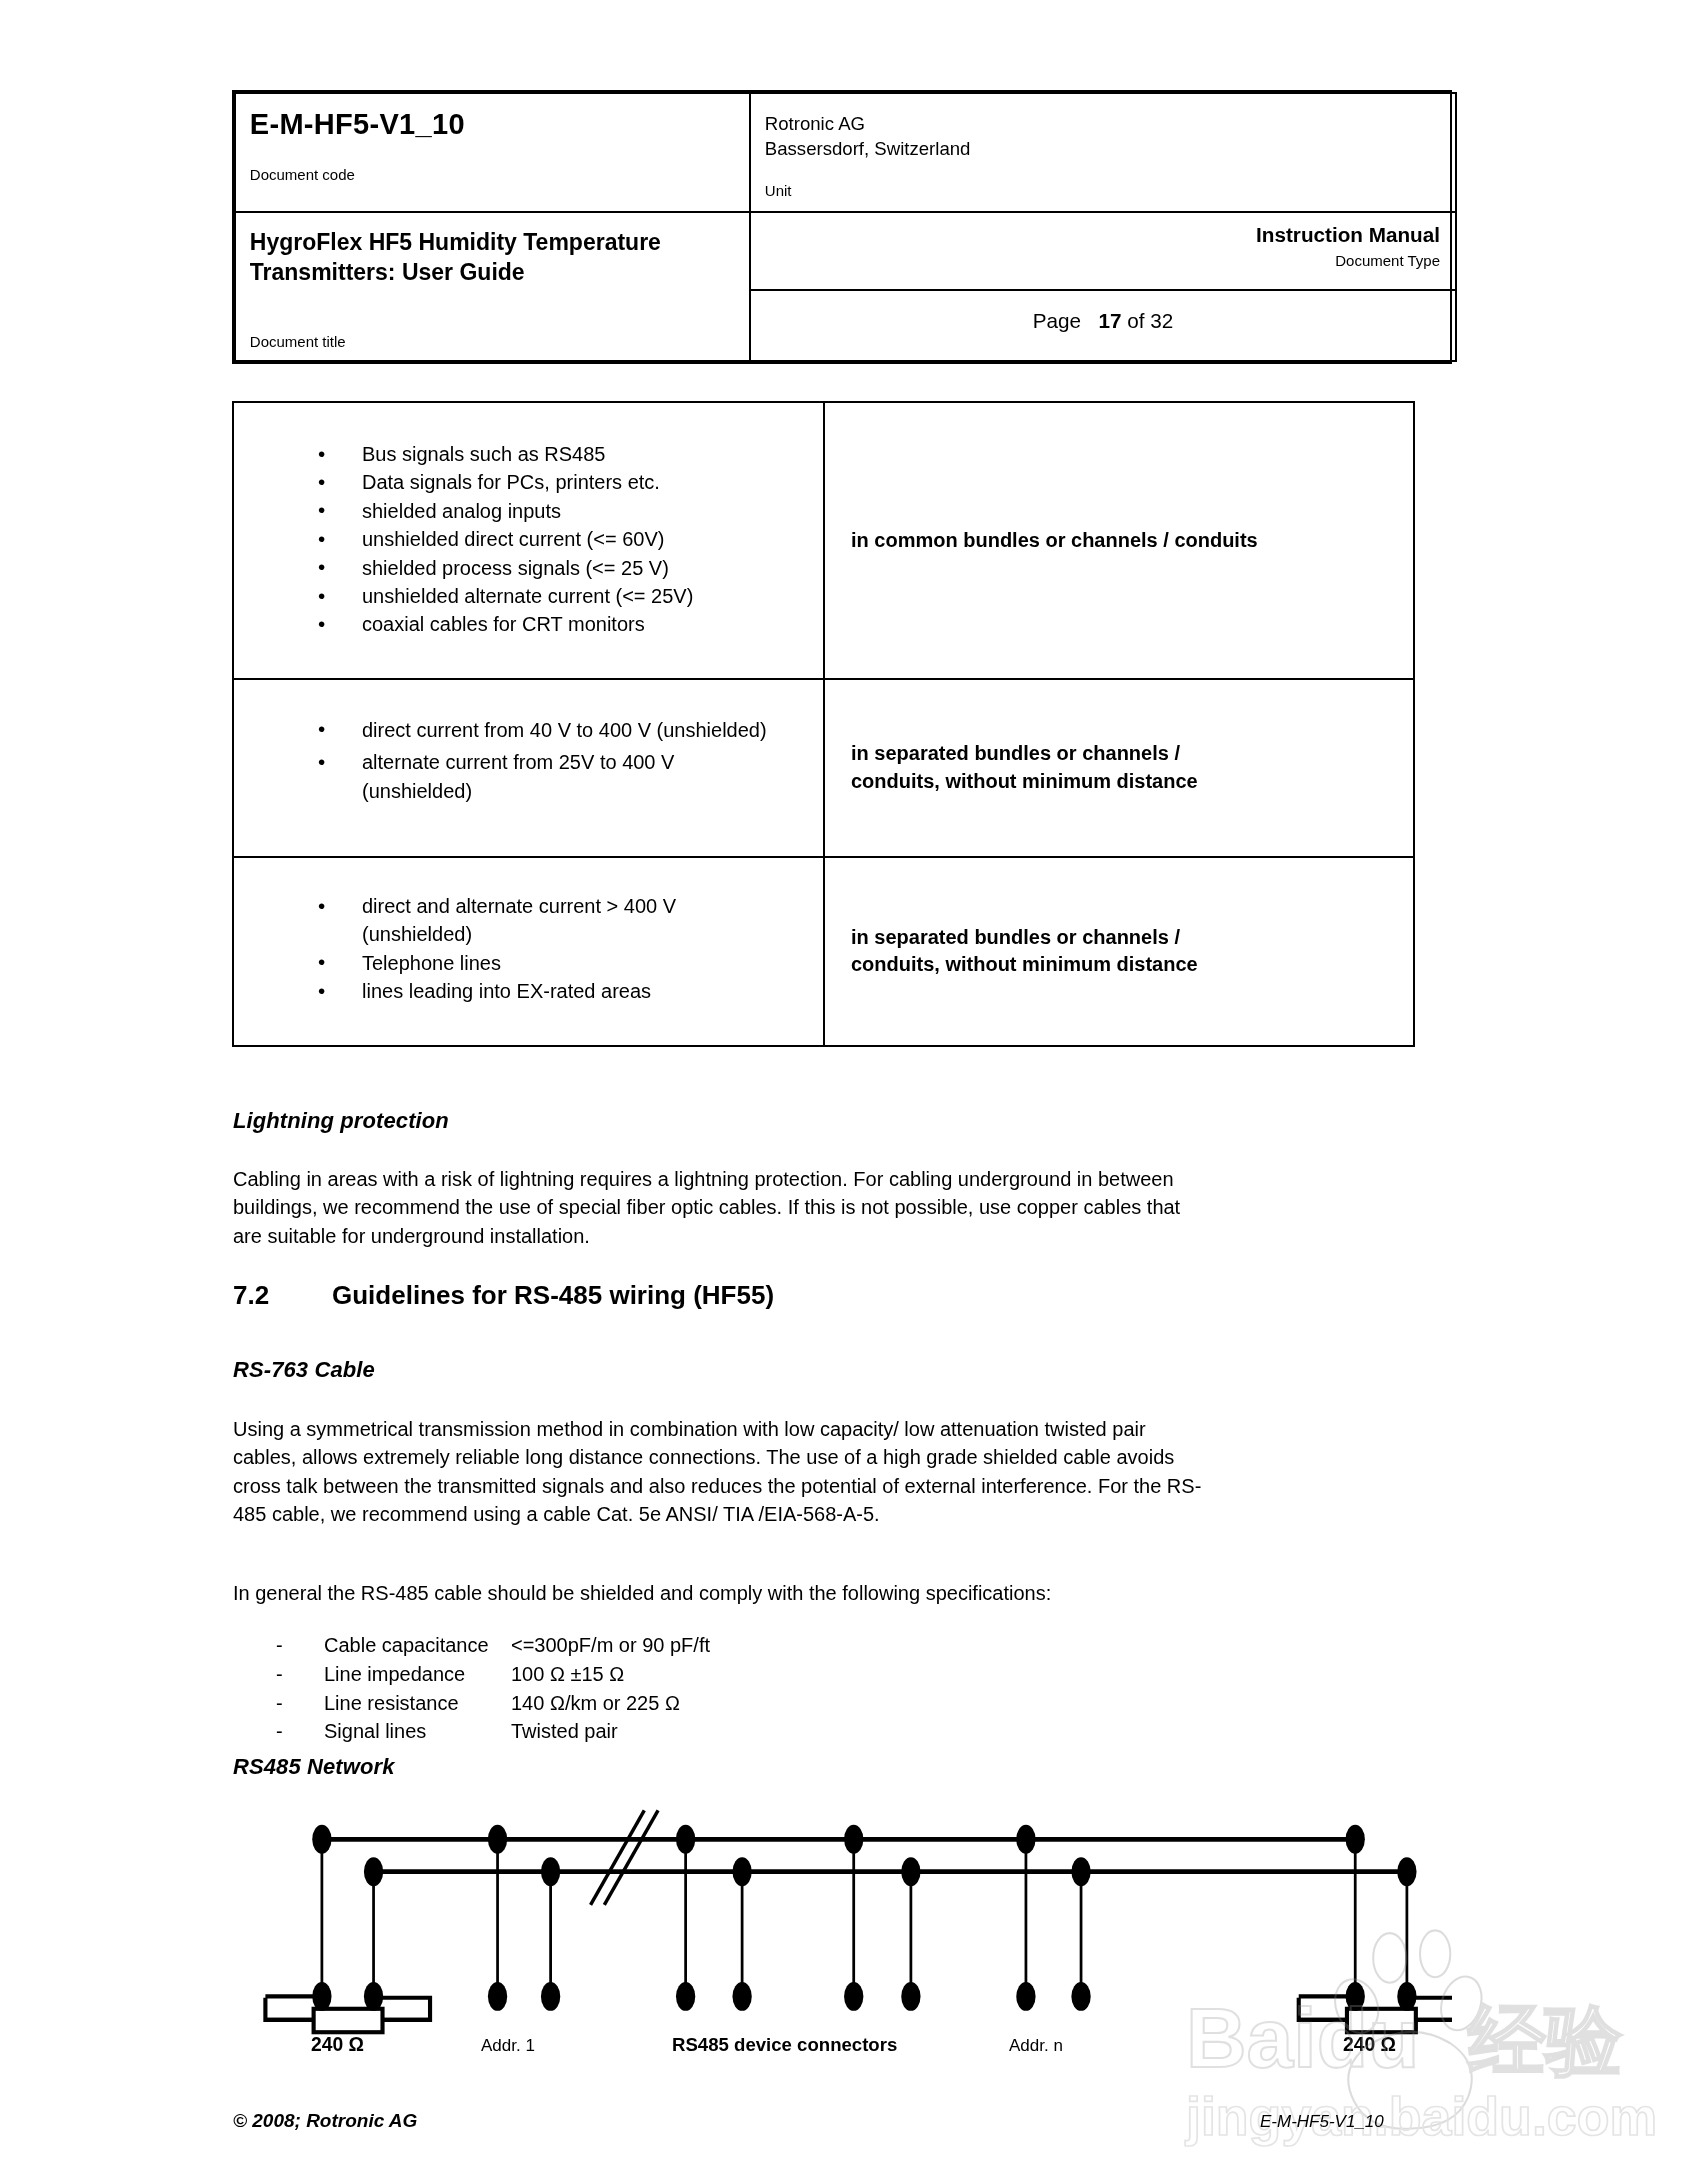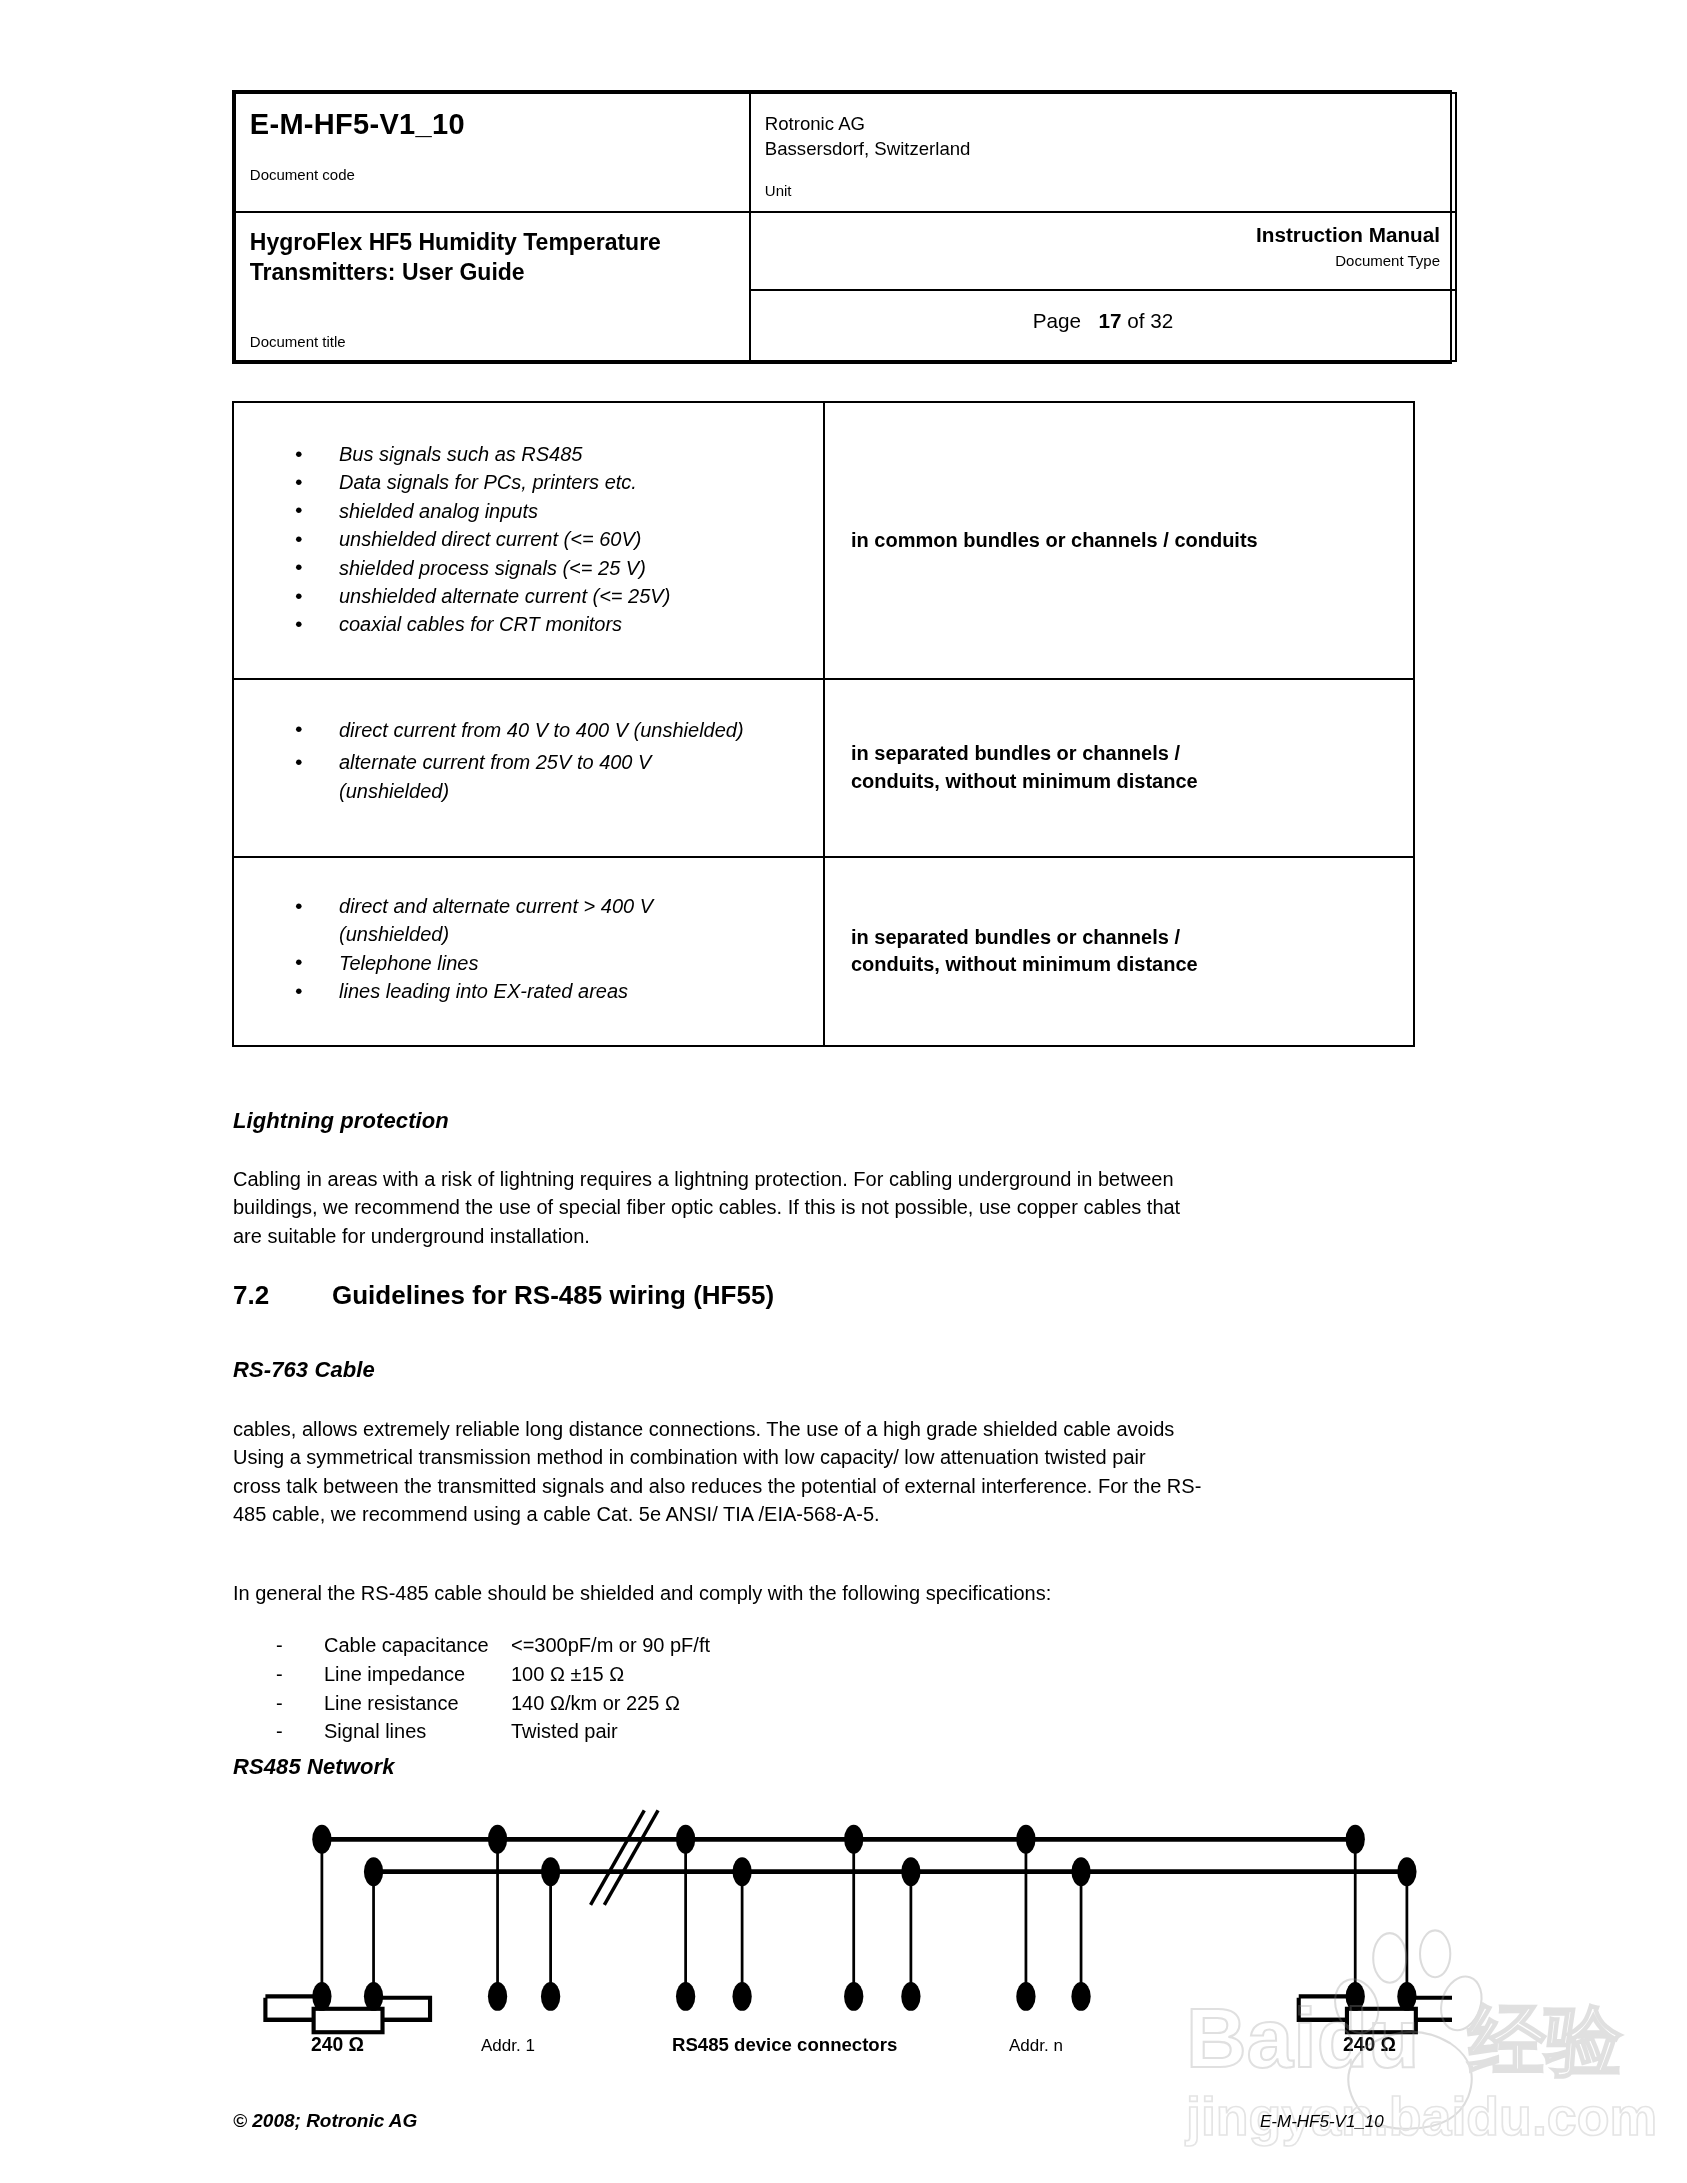--- a/index.html
+++ b/index.html
@@ -85,23 +85,22 @@
   }
   .body-table td {
     border: 2.1px solid #000;
     vertical-align: middle;
     padding: 0;
   }
   .bt-left { width: 589px; }
   .bt-right { width: 588px; }
   .bt-left ul {
     margin: 0;
-    padding: 0 0 0 61px;
+    padding: 0 0 0 84px;
     list-style: none;
-    font-style: italic;
   }
   .bt-left li {
     font-size: 20px;
     line-height: 1.42;
     position: relative;
     padding-left: 44px;
   }
   .bt-left li::before {
     content: "\2022";
     position: absolute;
@@ -306,22 +305,22 @@
     <div>are suitable for underground installation.</div>
   </div>
 
   <div class="h-num" style="left:233px; top:1260px;">
     <span class="num">7.2</span><span>Guidelines for RS-485 wiring (HF55)</span>
   </div>
 
   <div class="h-sub" style="left:233px; top:1337px;">RS-763 Cable</div>
 
   <div class="para" style="left:233px; top:1395px; width:1172px;">
+    <div>Using a symmetrical transmission method in combination with low capacity/ low attenuation twisted pair</div>
     <div>cables, allows extremely reliable long distance connections. The use of a high grade shielded cable avoids</div>
-    <div>Using a symmetrical transmission method in combination with low capacity/ low attenuation twisted pair</div>
     <div>cross talk between the transmitted signals and also reduces the potential of external interference. For the RS-</div>
     <div>485 cable, we recommend using a cable Cat. 5e ANSI/ TIA /EIA-568-A-5.</div>
   </div>
 
   <div class="para" style="left:233px; top:1559px;">In general the RS-485 cable should be shielded and comply with the following specifications:</div>
 
   <div class="spec-list" style="left:276px; top:1611px;">
     <span class="spec-row"><span class="spec-dash">-</span><span class="spec-label">Cable capacitance</span><span class="spec-val">&lt;=300pF/m or 90 pF/ft</span></span>
     <span class="spec-row"><span class="spec-dash">-</span><span class="spec-label">Line impedance</span><span class="spec-val">100 Ω  ±15 Ω</span></span>
     <span class="spec-row"><span class="spec-dash">-</span><span class="spec-label">Line resistance</span><span class="spec-val">140 Ω/km or 225 Ω</span></span>

